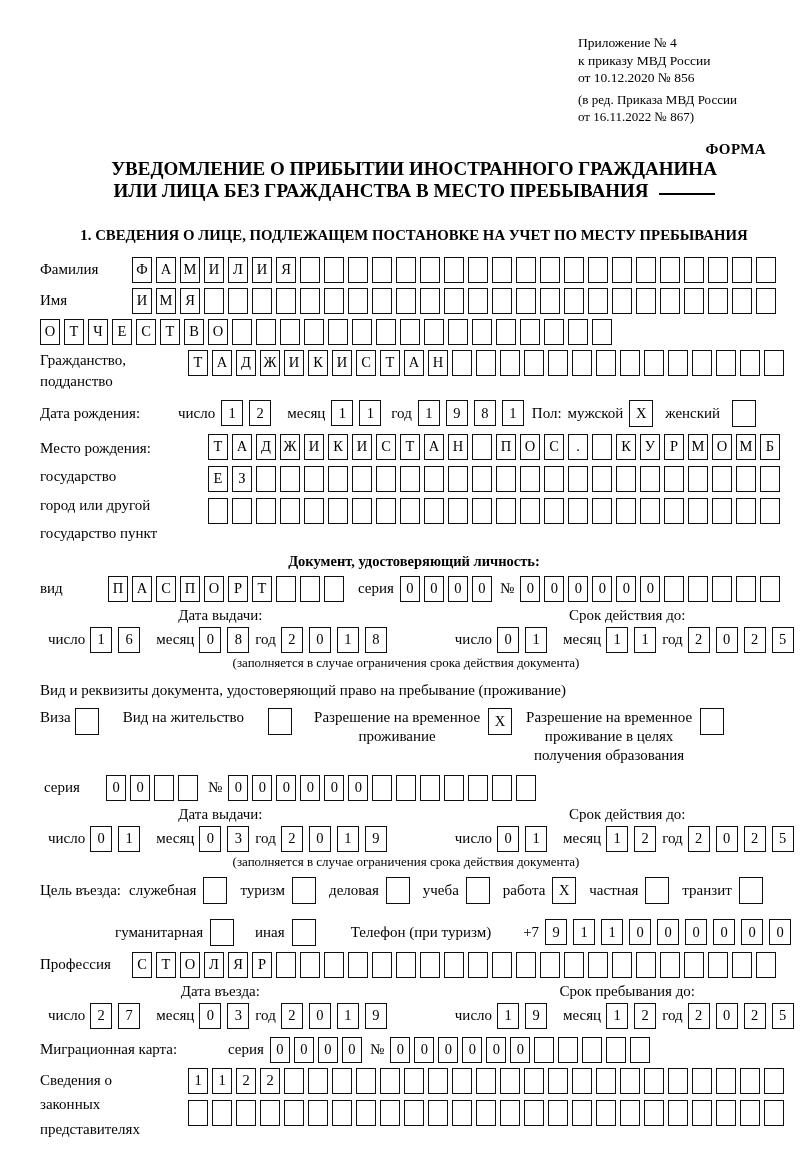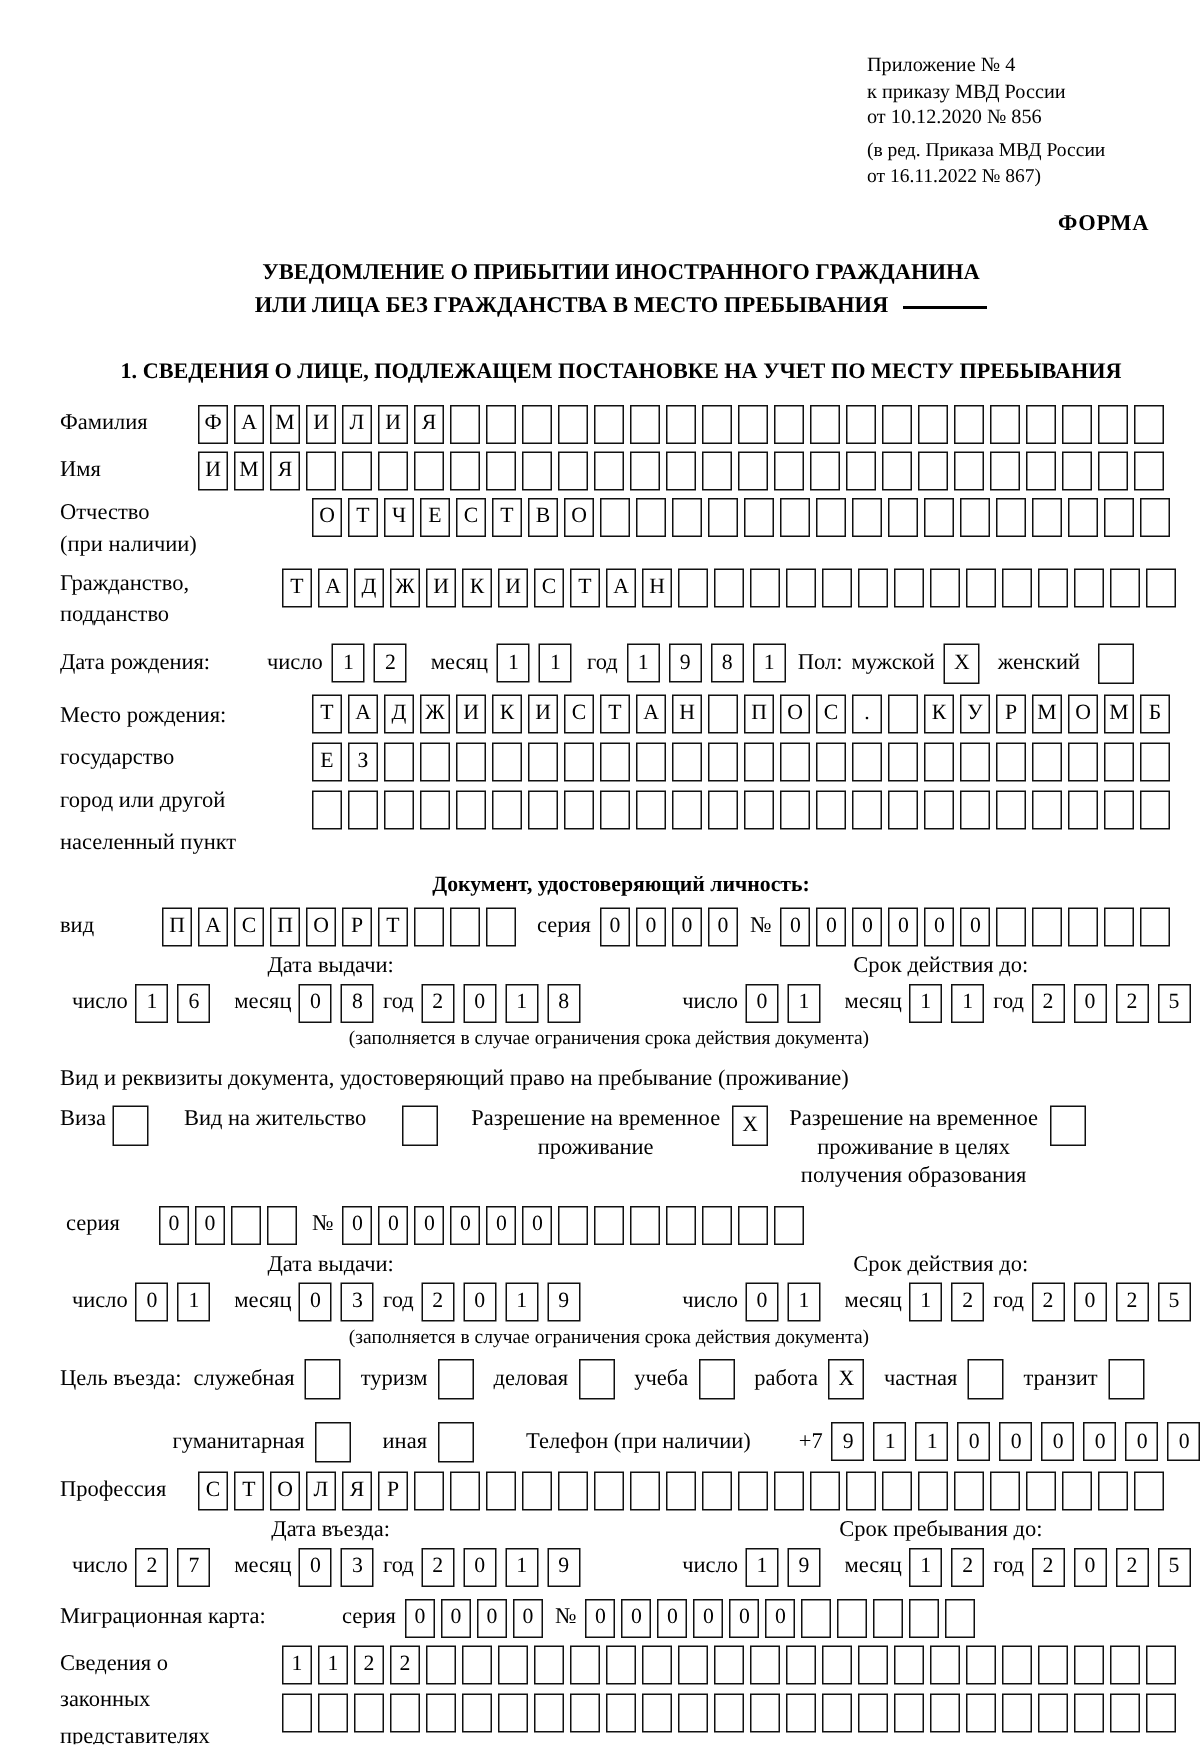--- a/index.html
+++ b/index.html
@@ -11,21 +11,21 @@
     overflow:hidden;
   }
   .page { position:relative; width:800px; height:1163px; padding:34px 12px 0 40px; overflow:hidden; background:#fff; }
 
   
   .annex { margin-left:538px; font-size:13.5px; line-height:17.5px; }
   .annex .edition { font-size:13px; }
   .annex .edition.first { margin-top:4px; }
   .forma { text-align:right; margin-right:22px; margin-top:15px; font-weight:bold; font-size:15px; letter-spacing:.4px; }
 
-  .title { text-align:center; font-weight:bold; font-size:15px; line-height:22px; margin-top:13px; }
+  .title { text-align:center; font-weight:bold; font-size:19px; line-height:22px; }
   .blank-line { display:inline-block; width:56px; border-bottom:2px solid #000; margin-left:10px; transform:translateY(-2px); }
 
   .sec-heading { text-align:center; font-weight:bold; font-size:14.8px; margin-top:25px; margin-bottom:13px; }
 
   
   .row { display:flex; align-items:center; margin-bottom:5px; }
   .row.top { align-items:flex-start; }
   .lbl { font-size:15px; line-height:21px; flex:0 0 auto; }
   .w92 { width:92px; } .w148 { width:148px; } .w168 { width:168px; }
   .boxes { display:flex; flex:0 0 auto; }
@@ -151,24 +151,20 @@
         <span class="cb"></span>
         <span class="cb"></span>
         <span class="cb"></span>
         <span class="cb"></span>
         <span class="cb"></span>
         <span class="cb"></span>
       </div>
   </div>
 
   <div class="row top">
-    <div class="lbl w168">
-      <div>Отчество</div>
-      <div>(при наличии)</div>
-    </div>
     <div class="boxes">
         <span class="cb">О</span>
         <span class="cb">Т</span>
         <span class="cb">Ч</span>
         <span class="cb">Е</span>
         <span class="cb">С</span>
         <span class="cb">Т</span>
         <span class="cb">В</span>
         <span class="cb">О</span>
         <span class="cb"></span>
@@ -252,21 +248,21 @@
     <div class="boxes ck-size" style="margin-left:6px">
         <span class="cb"></span>
       </div>
   </div>
 
   <div class="row top" style="margin-top:7px">
     <div class="lbl w168" style="line-height:28.5px">
       <div>Место рождения:</div>
       <div>государство</div>
       <div>город или другой</div>
-      <div>населенный пункт</div>
+      <div>государство пункт</div>
     </div>
     <div>
       <div class="boxes" style="margin-bottom:6px">
           <span class="cb">Т</span>
           <span class="cb">А</span>
           <span class="cb">Д</span>
           <span class="cb">Ж</span>
           <span class="cb">И</span>
           <span class="cb">К</span>
           <span class="cb">И</span>
@@ -592,21 +588,21 @@
       <div class="boxes ck-size">
           <span class="cb"></span>
         </div>
     </div>
     <div class="opt" style="margin-left:8px">
       <span class="optlbl">иная</span>
       <div class="boxes ck-size">
           <span class="cb"></span>
         </div>
     </div>
-    <span class="inlbl" style="margin-left:22px">Телефон (при наличии)</span>
+    <span class="inlbl" style="margin-left:22px">Телефон (при туризм)</span>
     <span class="inlbl" style="margin-left:26px">+7</span>
     <div class="boxes dt-size">
         <span class="cb">9</span>
         <span class="cb">1</span>
         <span class="cb">1</span>
         <span class="cb">0</span>
         <span class="cb">0</span>
         <span class="cb">0</span>
         <span class="cb">0</span>
         <span class="cb">0</span>

